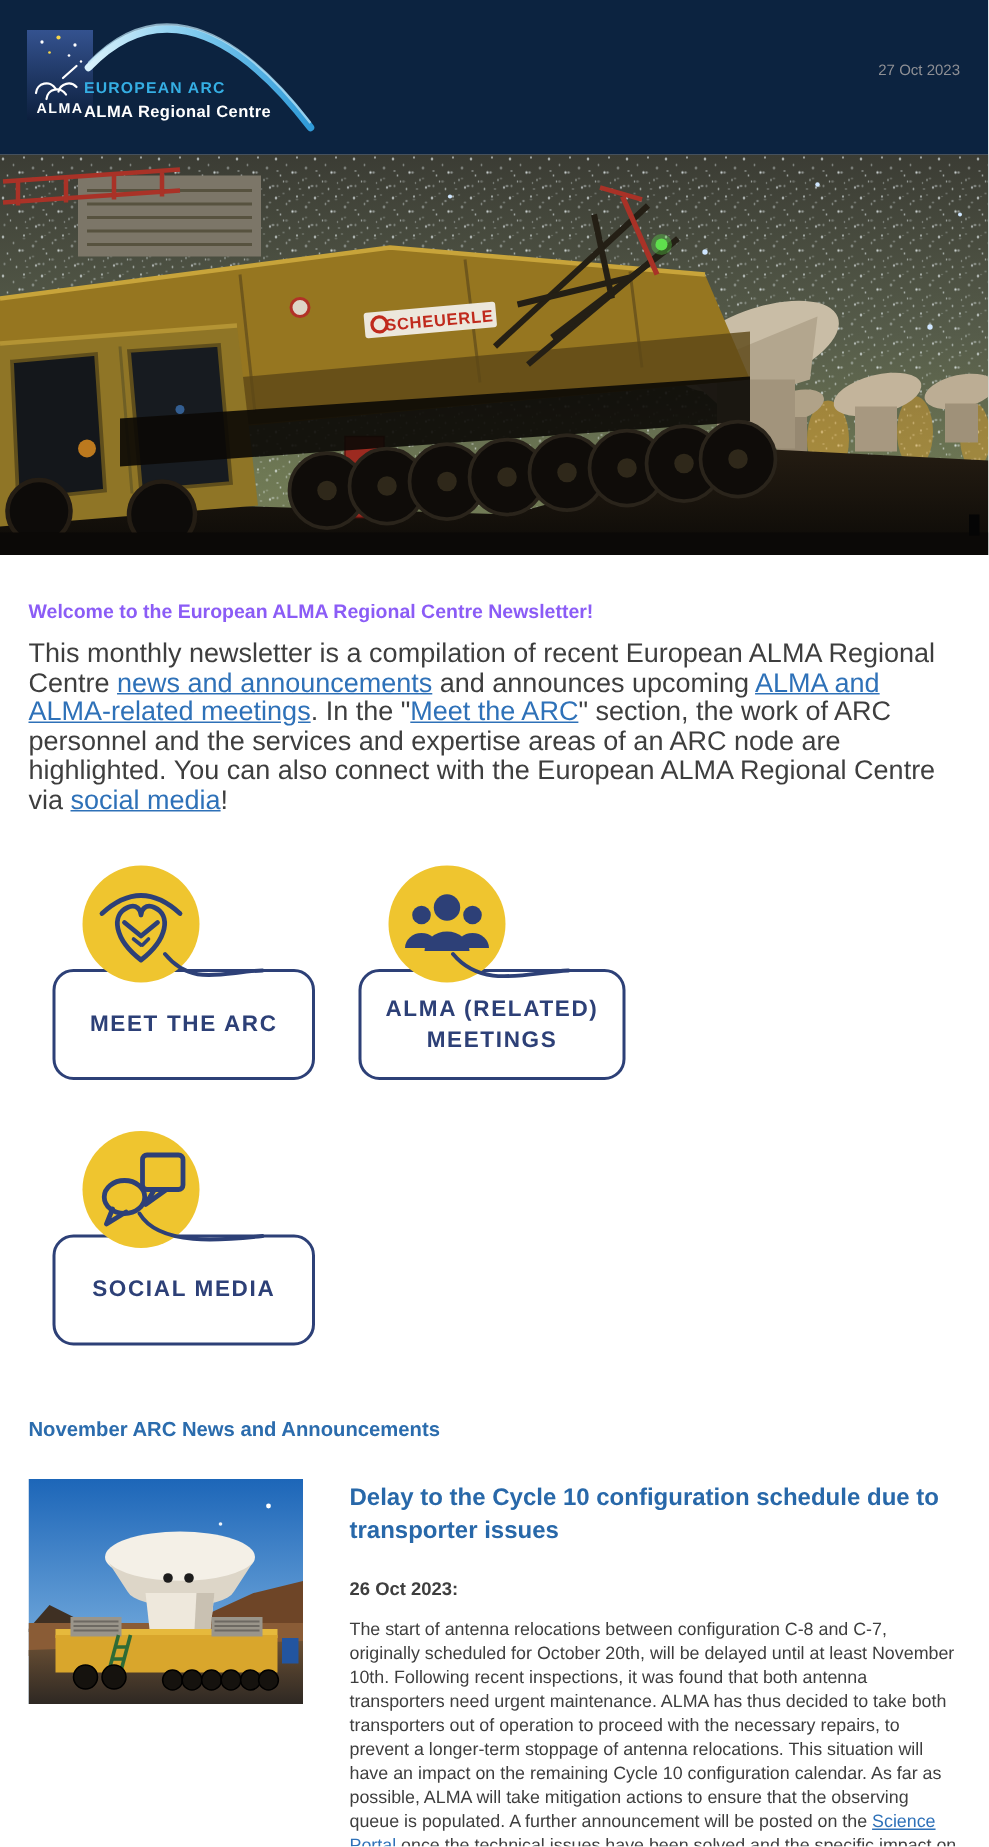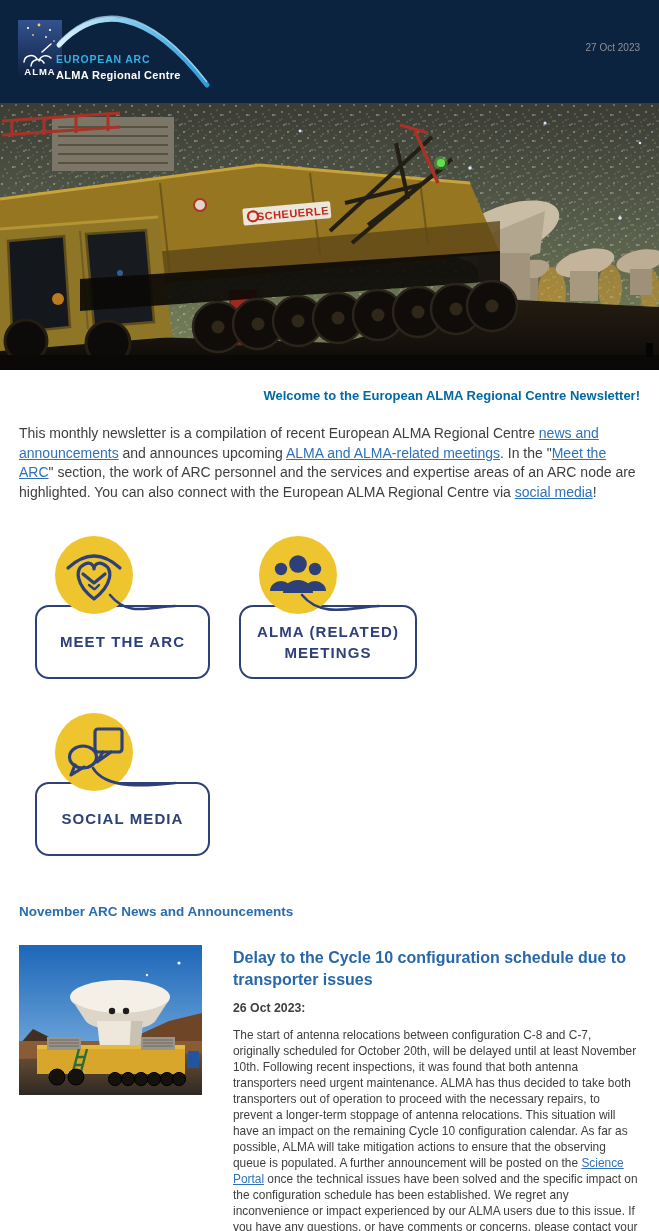--- a/index.html
+++ b/index.html
@@ -26,22 +26,22 @@
   .brand-top{color:var(--brand-light-blue);font-size:10.5px;font-weight:bold;letter-spacing:.8px}
   .brand-sub{color:#fff;font-size:11px;font-weight:bold;margin-top:5px;letter-spacing:.3px}
   .hdr-date{position:absolute;right:19px;top:42px;color:var(--header-date-gray);font-size:10px}
 
   
   .hero{height:267px;background:#2e2e28}
   .hero svg{display:block;width:659px;height:267px}
 
   
   .content{padding:0 19px}
-  .welcome{margin-top:18px;text-align:right;font-size:13px;font-weight:bold;color:#0369a1}
-  .intro{margin-top:21px;font-size:14px;line-height:19.5px;color:var(--text-dark)}
+  .welcome{margin-top:30px;text-align:left;font-size:13px;font-weight:bold;color:#8b5cf6}
+  .intro{margin-top:11px;font-size:18px;line-height:19.5px;color:var(--text-dark)}
   a.lnk, .lnk{color:var(--link-blue);text-decoration:underline;cursor:pointer}
 
   
   .cards{margin:33px 0 0 16px;display:grid;grid-template-columns:175px 178px;column-gap:29px;row-gap:33px}
   .card{position:relative;height:144px;cursor:pointer}
   .card-icon{position:absolute;left:13px;top:0;width:132px;height:92px;z-index:2}
   .card-box{position:absolute;left:0;right:0;top:70px;height:74px;border:2px solid var(--card-navy);
             border-radius:14px;background:#fff;display:flex;align-items:center;justify-content:center;
             text-align:center;padding:4px 6px}
   .card-label{color:var(--card-navy);font-size:15px;font-weight:bold;letter-spacing:1.1px;line-height:1.42}
@@ -51,21 +51,21 @@
   .ic-fill{fill:var(--card-navy)}
   .swoosh-line{stroke:var(--card-navy);fill:none;stroke-width:2.6;stroke-linecap:round}
 
   
   .section-heading{margin-top:48px;font-size:13.5px;font-weight:bold;color:var(--section-heading-blue)}
   .article{margin-top:26px;display:flex;gap:31px}
   .thumb{flex:none;width:183px;height:150px}
   .thumb svg{display:block;width:183px;height:150px}
   .art-col{flex:1;min-width:0}
   .art-title{font-size:16px;font-weight:bold;color:#2868a9;line-height:1.35;margin-top:2px}
-  .art-date{margin-top:11px;font-size:12.3px;font-weight:bold;color:var(--text-dark)}
+  .art-date{margin-top:21px;font-size:12.3px;font-weight:bold;color:var(--text-dark)}
   .art-body{margin-top:12px;font-size:11.9px;line-height:16px;color:var(--text-dark)}
 </style>
 </head>
 <body>
 
 <div class="page">
 
   <header class="header">
     <div class="logo">
       <svg viewBox="0 0 44 60">

